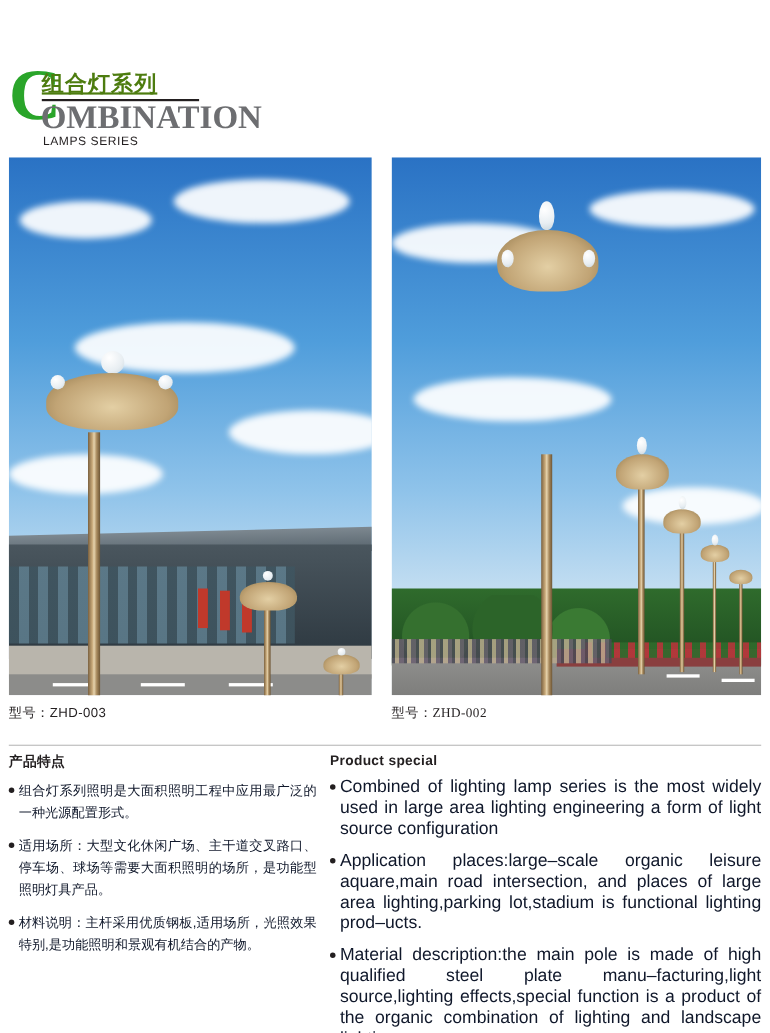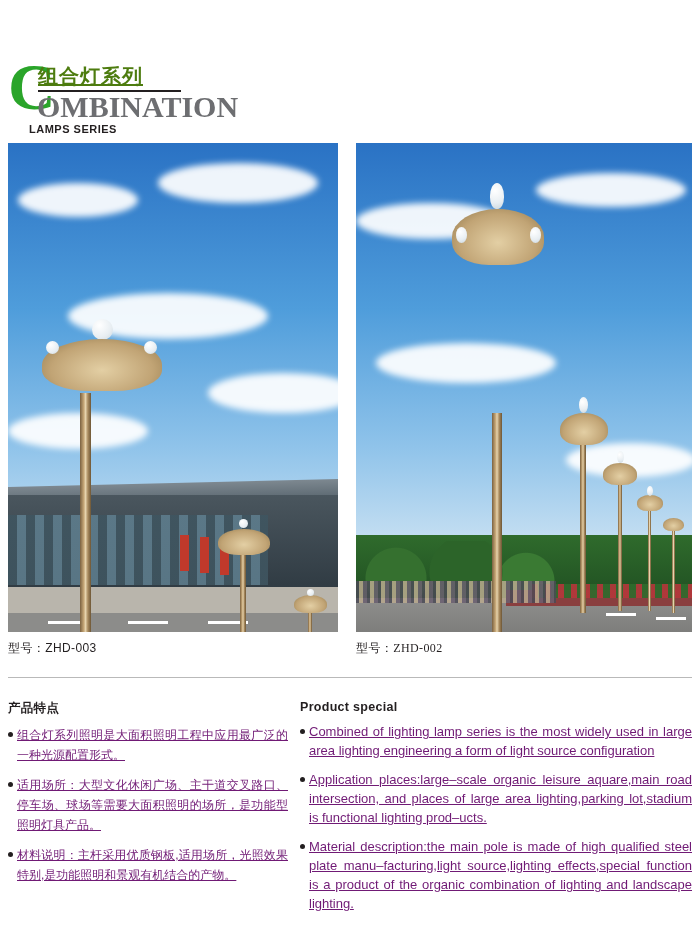--- a/index.html
+++ b/index.html
@@ -52,23 +52,23 @@
     left: 29px; top: 36px;
     font-family: "Liberation Serif", serif;
     font-size: 30px;
     line-height: 34px;
     font-weight: bold;
     color: #6d6e71;
     letter-spacing: 0px;
   }
   .header .en-sub {
     position: absolute;
-    left: 21px; top: 69px;
+    left: 31px; top: 69px;
     font-size: 11px;
-    font-weight: bold;
+    font-weight: normal;
     color: #231f20;
     letter-spacing: 0.5px;
   }
 
   
   .photo {
     position: absolute;
     overflow: hidden;
     border: 0;
   }
@@ -186,45 +186,44 @@
 
   
   .col {
     position: absolute;
     top: 684px;
   }
   #col-cn { left: 8px; width: 280px; }
   #col-en { left: 300px; width: 392px; }
 
   .col h3 {
-    margin: 16px 0 8px 0;
+    margin: 0 0 8px 0;
     font-size: 12.5px;
     font-weight: bold;
     color: #231f20;
     letter-spacing: 0.3px;
   }
   .feat {
     position: relative;
     padding-left: 9px;
     margin-bottom: 10px;
     font-size: 12px;
     line-height: 20px;
-    color: #701a75;
+    color: #0f172a;
     text-align: justify;
-    text-decoration: underline;
   }
   .feat::before {
     content: "";
     position: absolute;
     left: 0; top: 7px;
     width: 5px; height: 5px;
     border-radius: 50%;
     background: #231f20;
   }
-  #col-en .feat { line-height: 19px; font-size: 13px; }
+  #col-en .feat { line-height: 19px; font-size: 16px; }
 </style>
 </head>
 <body>
 
 <div class="page">
 
   <div class="header">
     <div class="big-c">C</div>
     <div class="cn-title">组合灯系列</div>
     <div class="cn-underline"></div>

